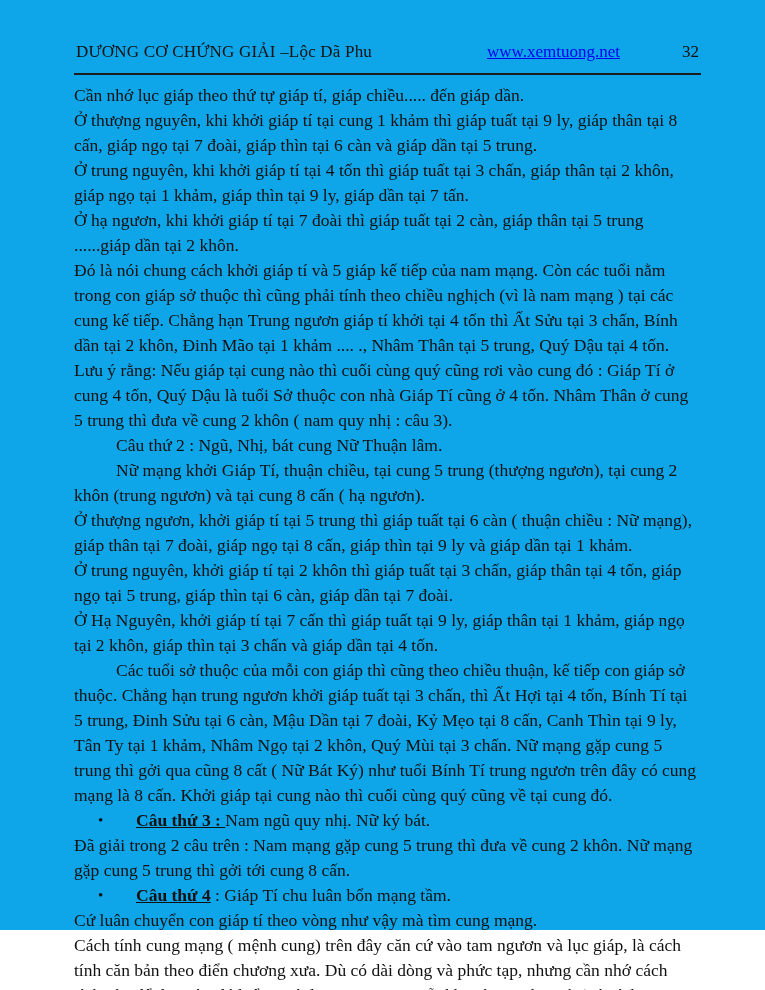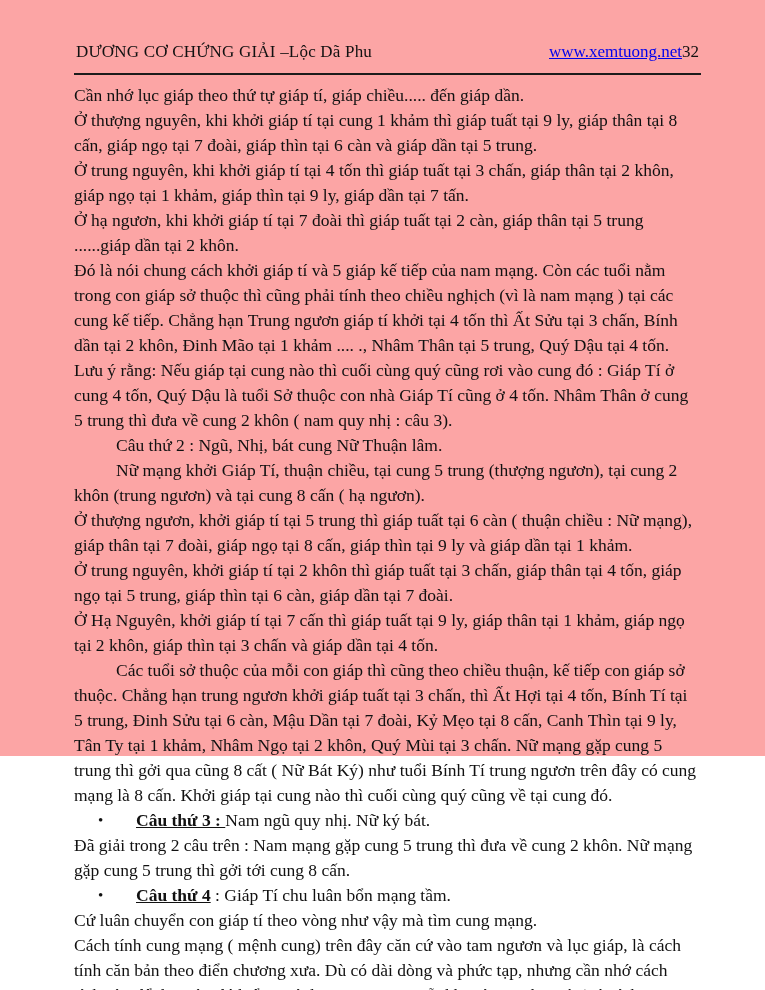--- a/index.html
+++ b/index.html
@@ -6,37 +6,38 @@
   html, body { background: #ffffff; }
   body {
     width: 765px;
     height: 990px;
     font-family: "Liberation Serif", "DejaVu Serif", serif;
     color: #111111;
     overflow: hidden;
   }
   .page {
     width: 765px;
-    height: 756px;
-    background: #fca5a5;
+    height: 930px;
+    background: #0ea5e9;
     padding: 42px 66px 12px 74px;
   }
   .header {
     display: flex;
     align-items: baseline;
     font-size: 17px;
     padding-left: 2px;
   }
   .header-title {
     flex: 1 1 auto;
     letter-spacing: 0.2px;
     white-space: nowrap;
   }
   .header-link {
     text-decoration: underline;
+    margin-right: 62px;
     white-space: nowrap;
   }
   .header-page {
     white-space: nowrap;
   }
   .header-rule {
     border: none;
     border-top: 2px solid #1c1c1c;
     margin-top: 11px;
     margin-bottom: 8px;

